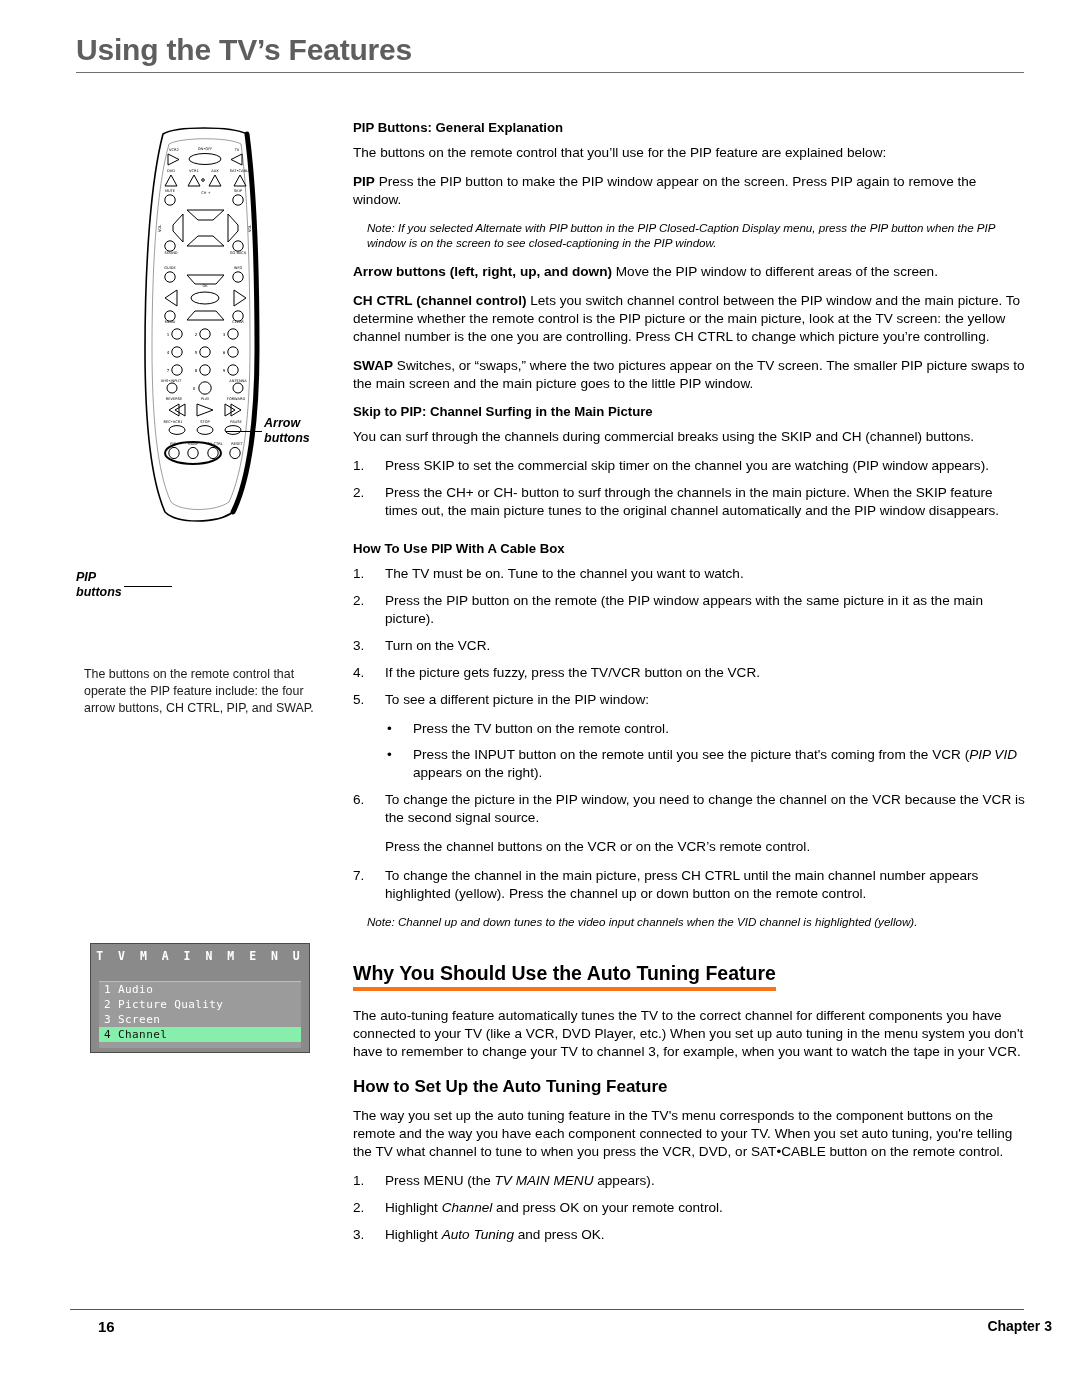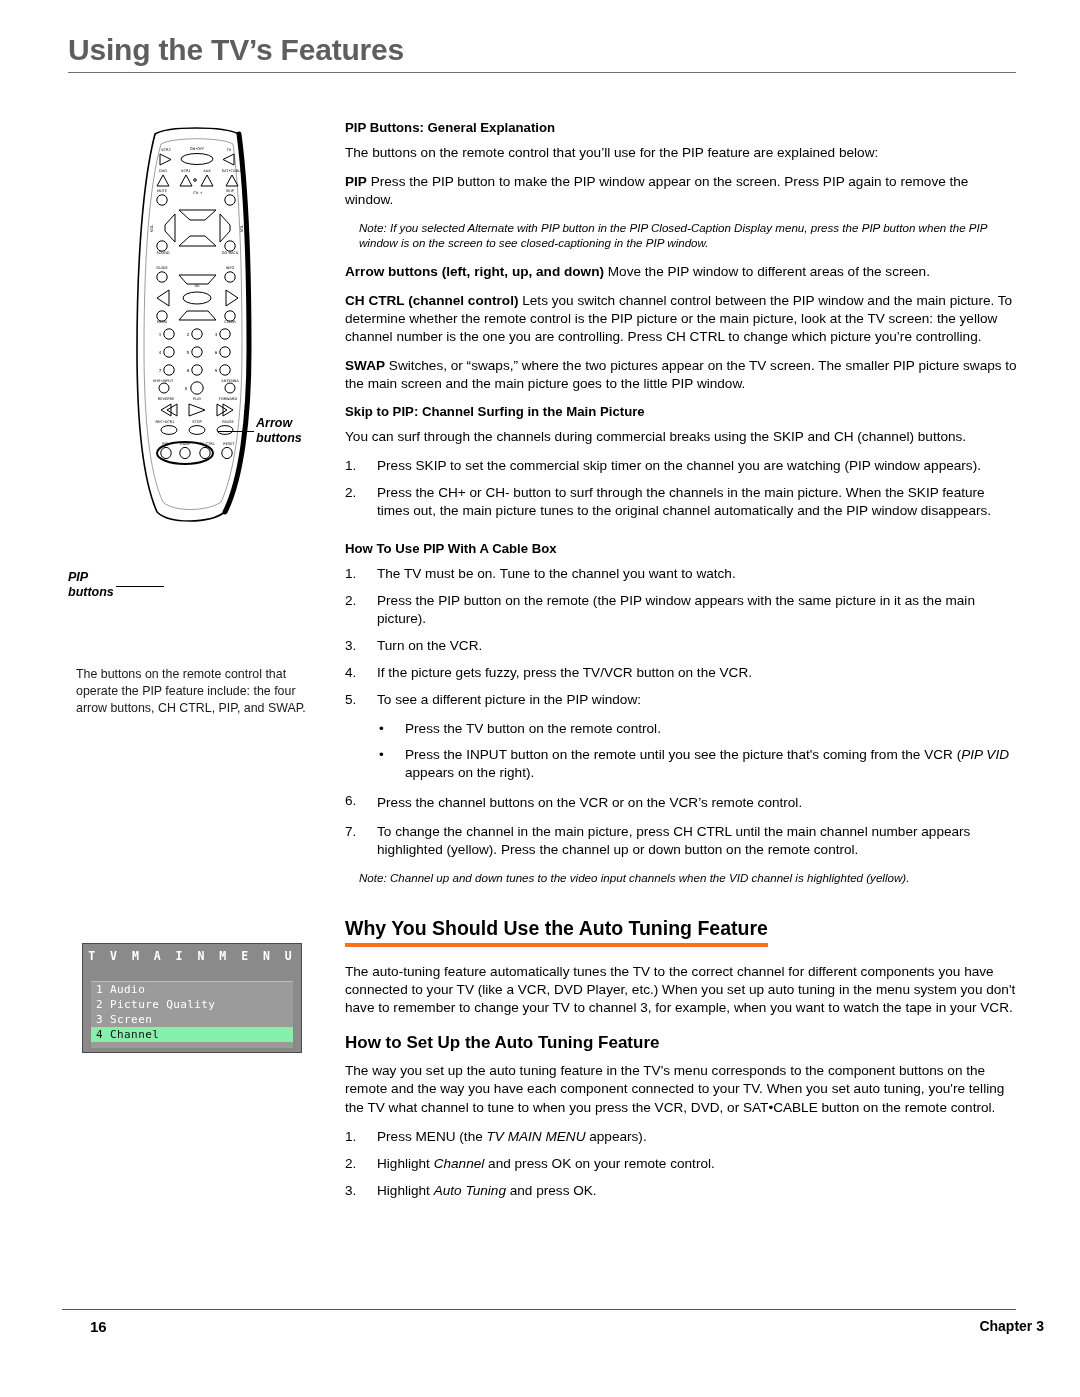--- a/index.html
+++ b/index.html
@@ -7,21 +7,21 @@
   body {
     width:1080px; height:1397px;
     background:#ffffff;
     font-family:"Liberation Sans", sans-serif;
     color:#000;
     position:relative;
     overflow:hidden;
   }
 
   
-  .page { position:absolute; left:0; top:0; width:892px; height:1397px; }
+  .page { position:absolute; left:8px; top:0; width:892px; height:1397px; }
 
   
   .page-header { position:absolute; left:68px; top:34px; width:948px; }
   .page-title {
     font-size:30px; font-weight:bold; color:#5e5e5e;
     letter-spacing:-0.2px; line-height:1.05;
     font-family:"Liberation Sans", sans-serif;
   }
   .header-rule { margin-top:6px; border-bottom:1.6px solid #6f6f6f; width:948px; }
 
@@ -360,20 +360,21 @@
       </li>
       <li>
         <span class="bdot">•</span>
         <span>Press the INPUT button on the remote until you see the picture that's coming from the VCR (</span><span class="ital">PIP VID</span><span> appears on the right).</span>
       </li>
     </ul>
 
     <ol class="num">
       <li>
         <span class="marker">6.</span>
+        <span>To change the picture in the PIP window, you need to change the channel on the VCR because the VCR is the second signal source.</span>
       </li>
     </ol>
 
     <div class="plain-indent">Press the channel buttons on the VCR or on the VCR’s remote control.</div>
 
     <ol class="num">
       <li>
         <span class="marker">7.</span>
         <span>To change the channel in the main picture, press CH CTRL until the main channel number appears highlighted (yellow). Press the channel up or down button on the remote control.</span>
       </li>

